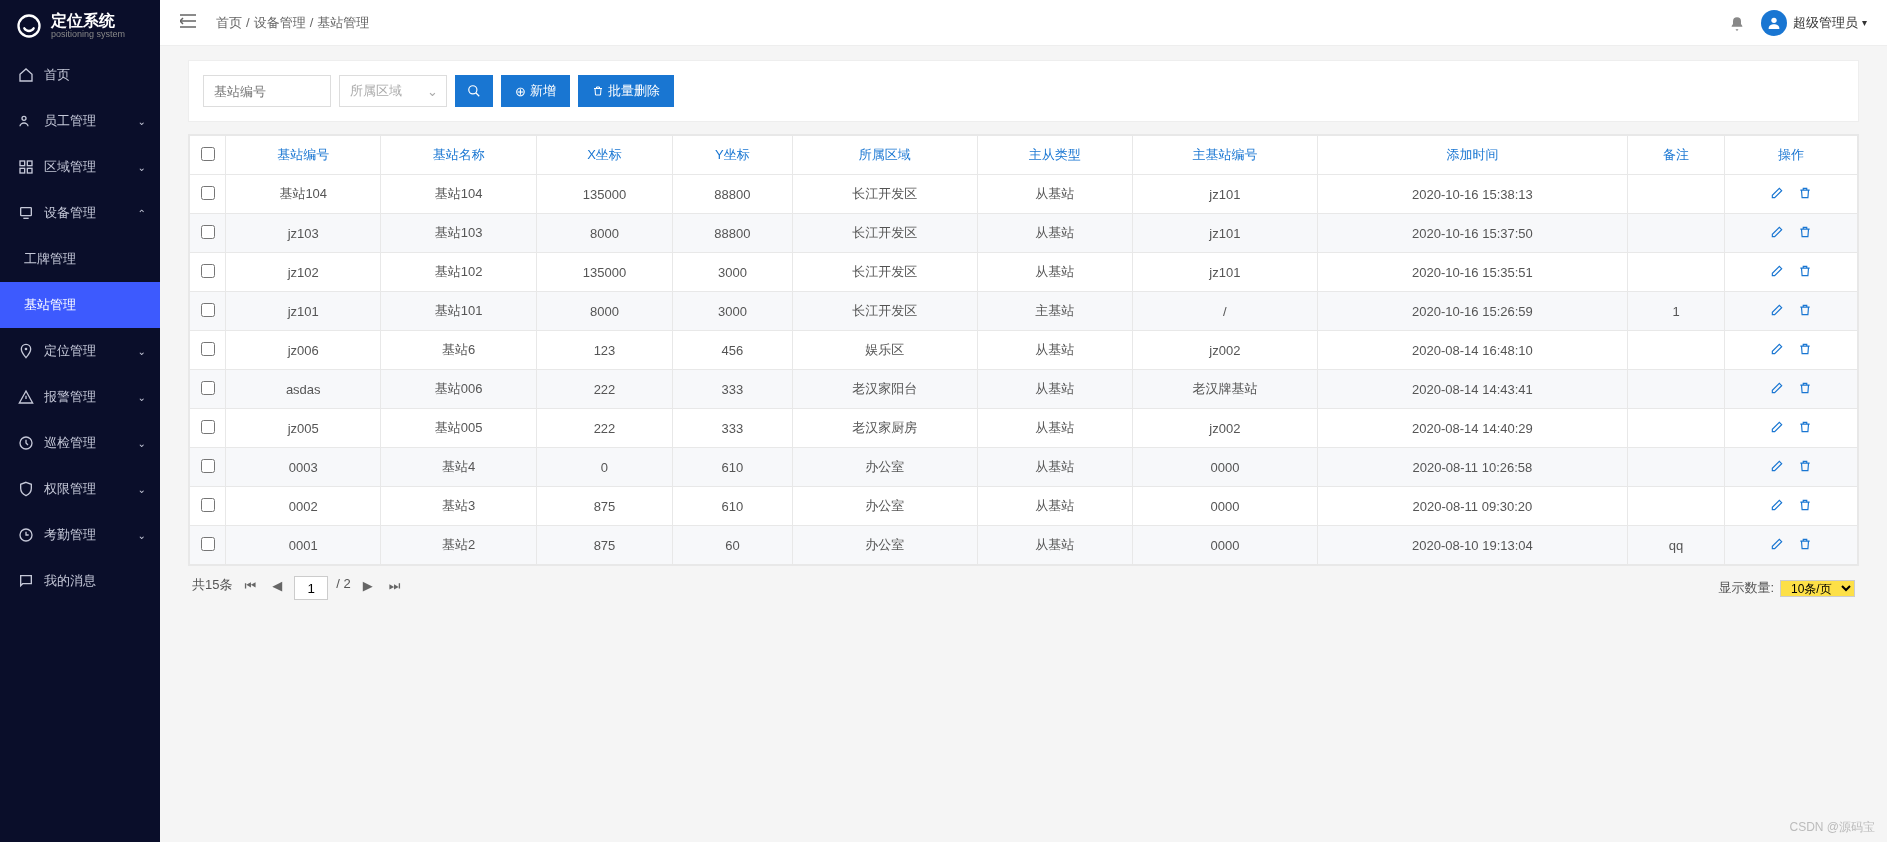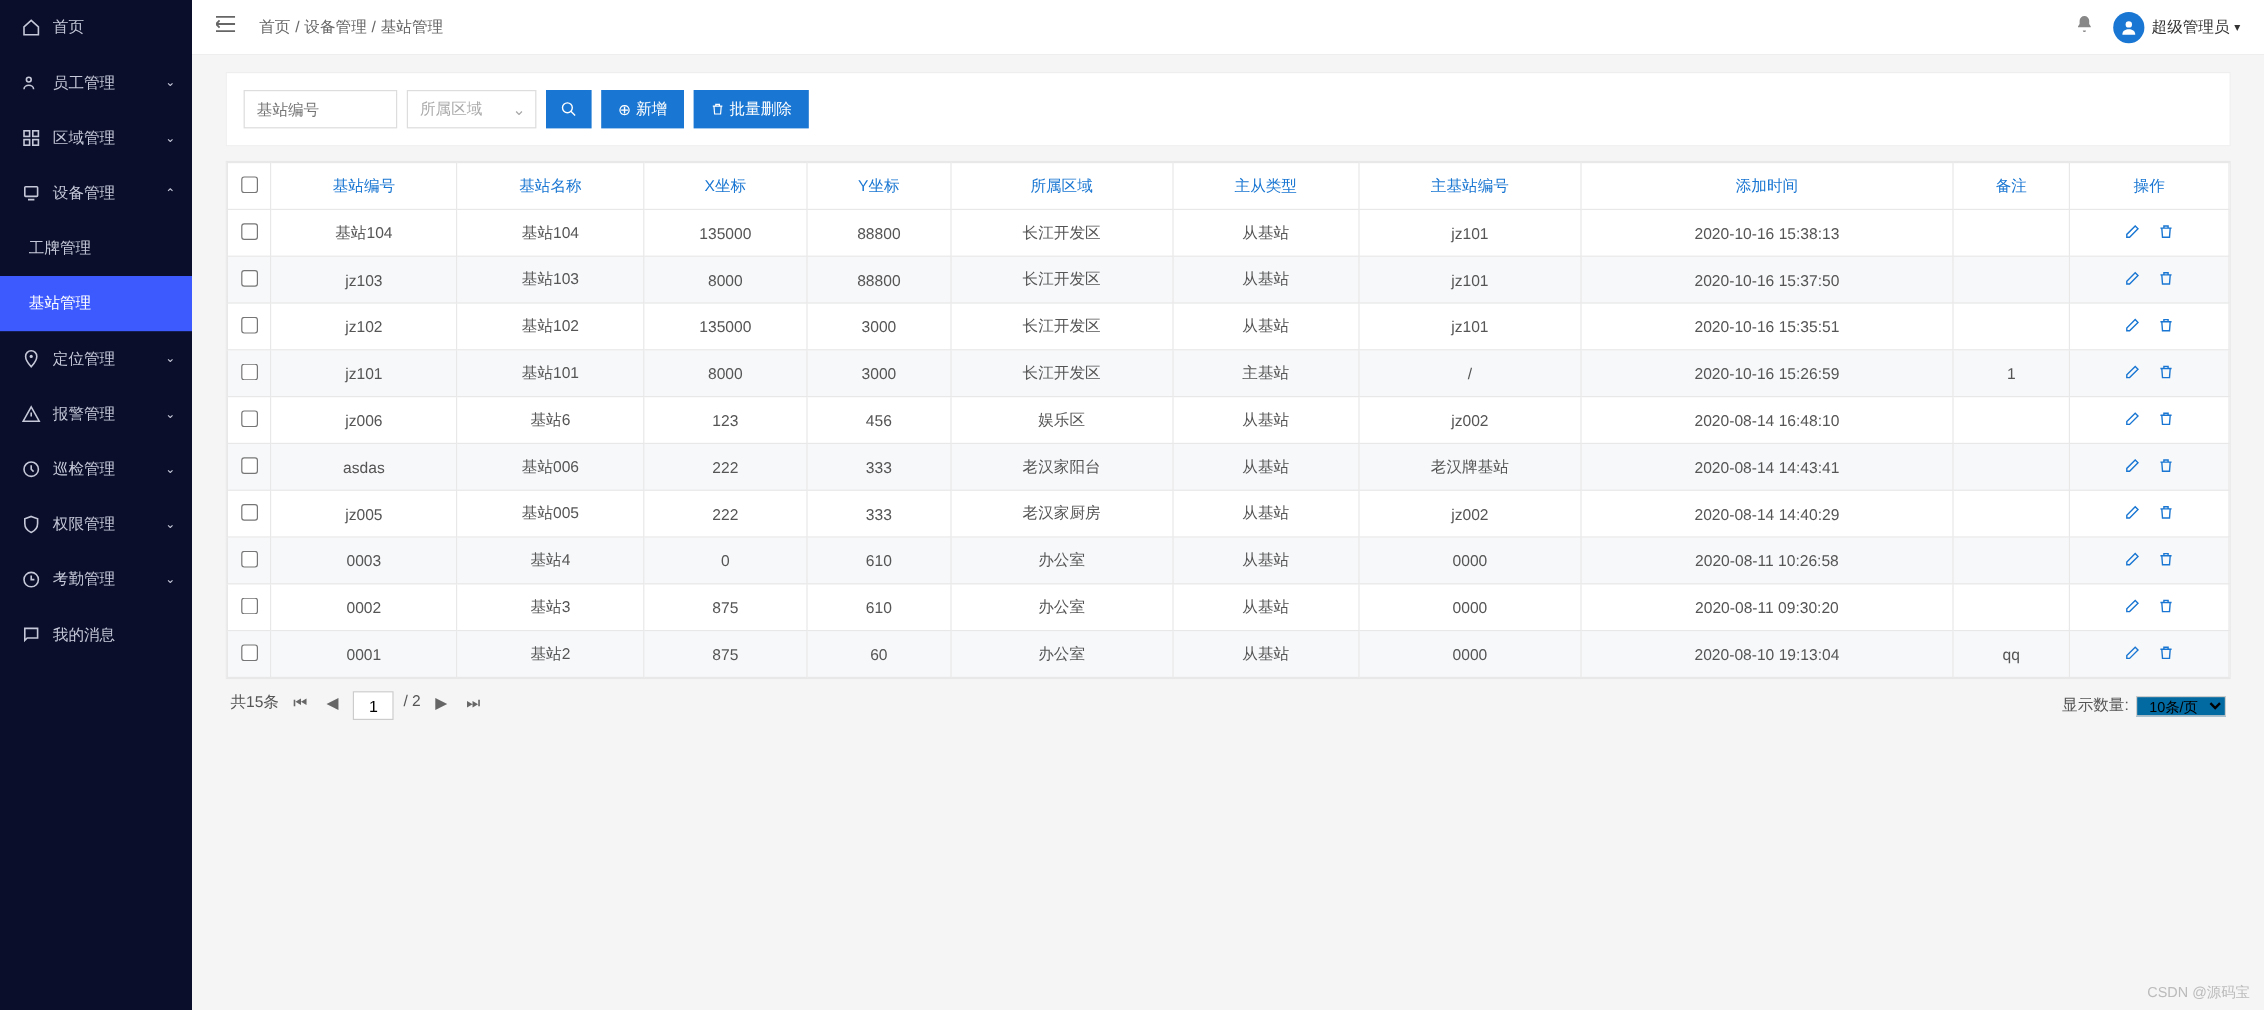--- a/index.html
+++ b/index.html
@@ -13,21 +13,21 @@
 .nav-item { display: flex; align-items: center; padding: 14px 18px; cursor: pointer; font-size: 13px; color: #c5c8d8; position: relative; }
 .nav-item.active { background: #3d5afe; color: #fff; }
 .nav-item.sub { padding-left: 24px; }
 .nav-icon { width: 16px; height: 16px; margin-right: 10px; display: inline-flex; align-items: center; justify-content: center; }
 .nav-chevron { position: absolute; right: 14px; font-size: 10px; }
 .main { flex: 1; display: flex; flex-direction: column; overflow: hidden; }
 .topbar { height: 46px; background: #fff; display: flex; align-items: center; padding: 0 20px; border-bottom: 1px solid #eee; }
 .collapse-btn { font-size: 16px; margin-right: 20px; cursor: pointer; color: #666; }
 .breadcrumb { display: flex; align-items: center; font-size: 13px; color: #666; }
 .breadcrumb span { margin: 0 4px; }
-.topbar-right { margin-left: auto; display: flex; align-items: center; gap: 16px; }
+.topbar-right { margin-left: auto; display: flex; align-items: flex-end; gap: 16px; }
 .bell { color: #888; font-size: 16px; cursor: pointer; }
 .user { display: flex; align-items: center; cursor: pointer; }
 .avatar { width: 26px; height: 26px; border-radius: 50%; background: #1976d2; display: inline-flex; align-items: center; justify-content: center; color: #fff; margin-right: 6px; }
 .content { flex: 1; padding: 14px 28px; overflow-y: auto; }
 .toolbar { background: #fff; padding: 14px; display: flex; gap: 8px; align-items: center; border: 1px solid #eee; }
 .input { height: 32px; border: 1px solid #ddd; padding: 0 10px; font-size: 13px; width: 128px; outline: none; }
 .select { height: 32px; border: 1px solid #ddd; padding: 0 24px 0 10px; font-size: 13px; width: 108px; background: #fff; position: relative; display: inline-flex; align-items: center; cursor: pointer; color: #aaa; }
 .select::after { content: "⌄"; position: absolute; right: 8px; color: #aaa; }
 .btn { height: 32px; padding: 0 14px; border: none; background: #1976d2; color: #fff; font-size: 13px; cursor: pointer; display: inline-flex; align-items: center; gap: 4px; }
 .btn.icon-only { padding: 0 12px; }
@@ -38,29 +38,39 @@
 td { color: #555; }
 tbody tr:nth-child(even) { background: #f7f8fa; }
 .chk { width: 14px; height: 14px; }
 .row-actions { display: flex; justify-content: center; gap: 14px; }
 .act-icon { color: #1976d2; cursor: pointer; font-size: 14px; }
 .pager { display: flex; align-items: center; padding: 10px 4px; font-size: 13px; color: #555; }
 .pager-left { display: flex; align-items: flex-start; gap: 8px; }
 .pager-btn { cursor: pointer; color: #666; padding: 2px 4px; }
 .pager-input { width: 34px; height: 24px; border: 1px solid #ccc; text-align: center; }
 .pager-right { margin-left: auto; display: flex; align-items: center; gap: 6px; }
-.page-size-select { height: 17px; border: 1px solid #ccc; padding: 0 6px; font-size: 12px; background:#0369a1; }
+.page-size-select { height: 17px; border: 1px solid #ccc; padding: 0 6px; font-size: 12px; background:#fde047; }
 .watermark { position: fixed; bottom: 6px; right: 12px; font-size: 12px; color: #bbb; }
 .col-chk { width: 36px; }
 </style>
 </head>
 <body>
 
 <div class="app">
   <aside class="sidebar">
+    <div class="logo">
+      <svg class="logo-icon" viewBox="0 0 24 24" fill="none" stroke="#fff" stroke-width="2">
+          <circle cx="12" cy="12" r="9"></circle>
+          <path d="M8 14c2 3 6 3 8 0" stroke-linecap="round"></path>
+        </svg>
+      <div>
+        <div class="logo-text">定位系统</div>
+        <span class="logo-sub">positioning system</span>
+      </div>
+    </div>
     <nav id="nav">
         <div class="nav-item">
           <span class="nav-icon">
             <svg width="16" height="16" viewBox="0 0 24 24">
               <path d="M3 11l9-8 9 8v10H3z" fill="none" stroke="currentColor" stroke-width="2"></path>
             </svg>
           </span>
           <span>首页</span>
         </div>
         <div class="nav-item">

